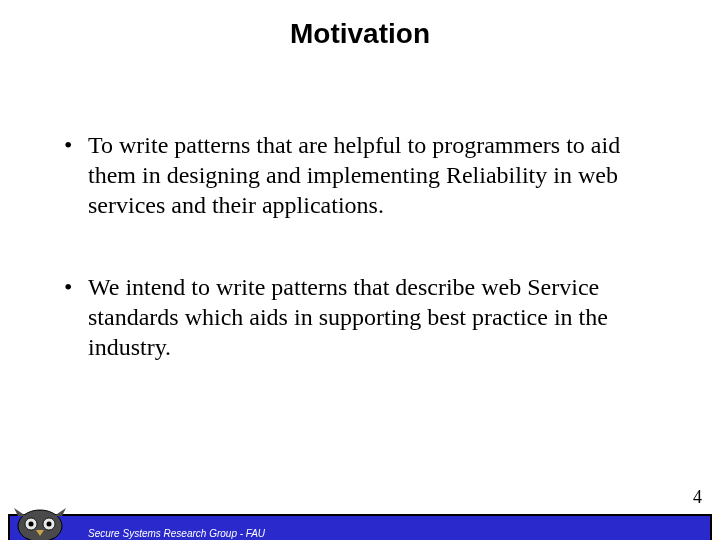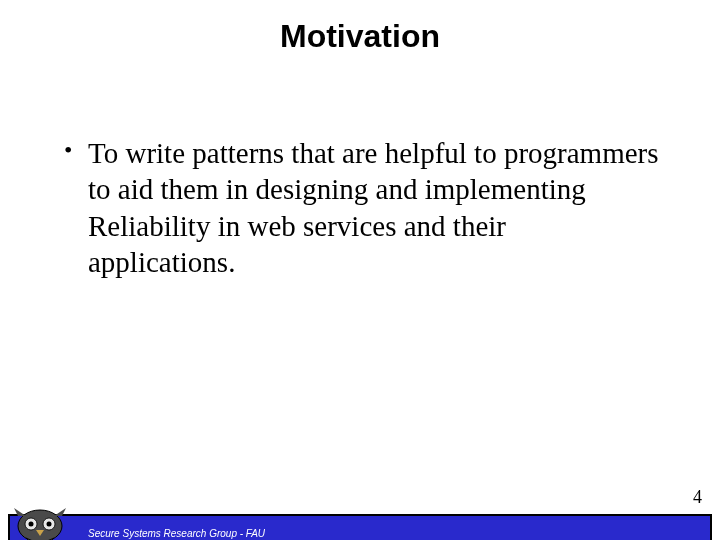--- a/index.html
+++ b/index.html
@@ -15,27 +15,27 @@
   }
   .slide {
     width: 720px;
     height: 540px;
     position: relative;
     box-sizing: border-box;
   }
   .title {
     font-family: Arial, Helvetica, sans-serif;
     font-weight: bold;
-    font-size: 32px;
+    font-size: 28px;
     text-align: center;
     margin-top: 18px;
   }
   .content {
     margin: 80px 60px 12px 60px;
-    font-size: 29px;
+    font-size: 24px;
     line-height: 1.25;
   }
   .content ul {
     list-style: none;
     padding: 0;
     margin: 0;
   }
   .content li {
     position: relative;
     padding-left: 28px;
@@ -86,20 +86,21 @@
 </head>
 <body>
 
 <div class="slide">
 
   <div class="title">Motivation</div>
 
   <div class="content">
     <ul>
       <li>To write patterns that are helpful to programmers to aid them in designing and implementing Reliability in web services and their applications.</li>
+      <li>We intend to write patterns that describe web Service standards which aids in supporting best practice in the industry.</li>
     </ul>
   </div>
 
   <div class="page-number">4</div>
 
   <div class="footer-bar">
     <span class="footer-text">Secure Systems Research Group - FAU</span>
   </div>
 
   <svg class="owl-icon" viewBox="0 0 56 50">

